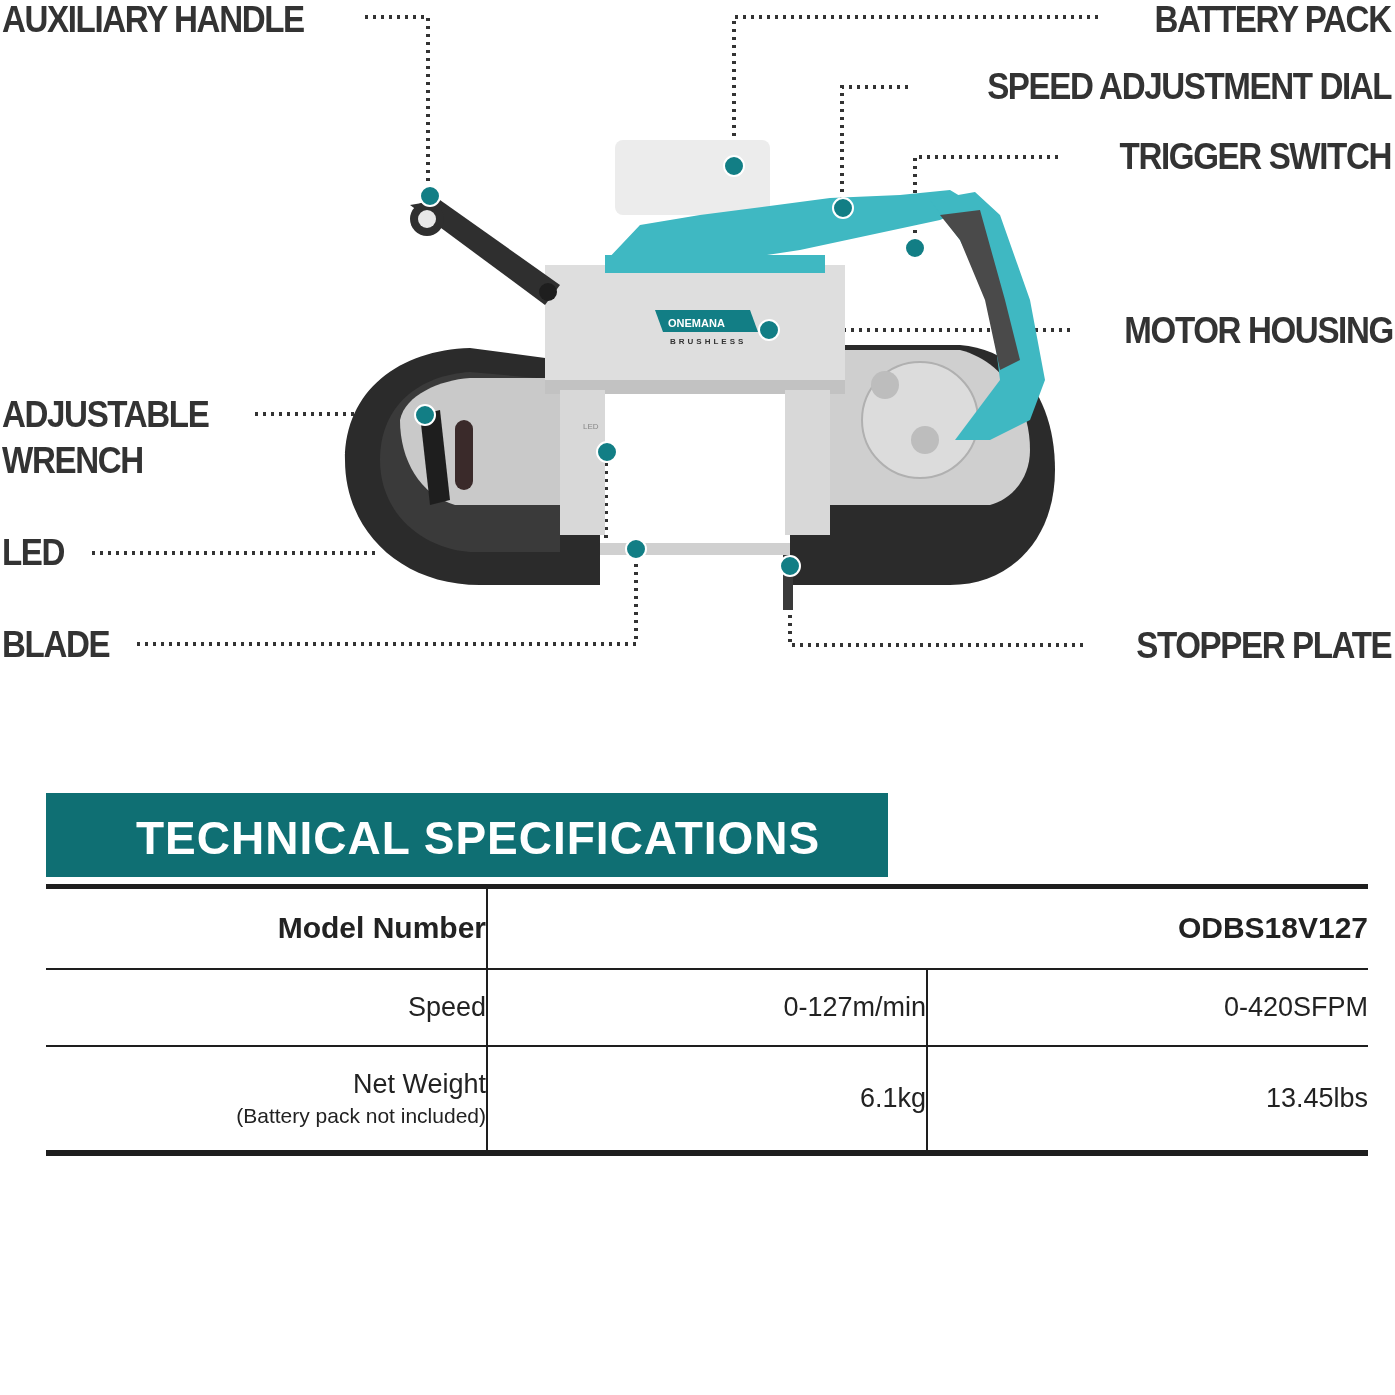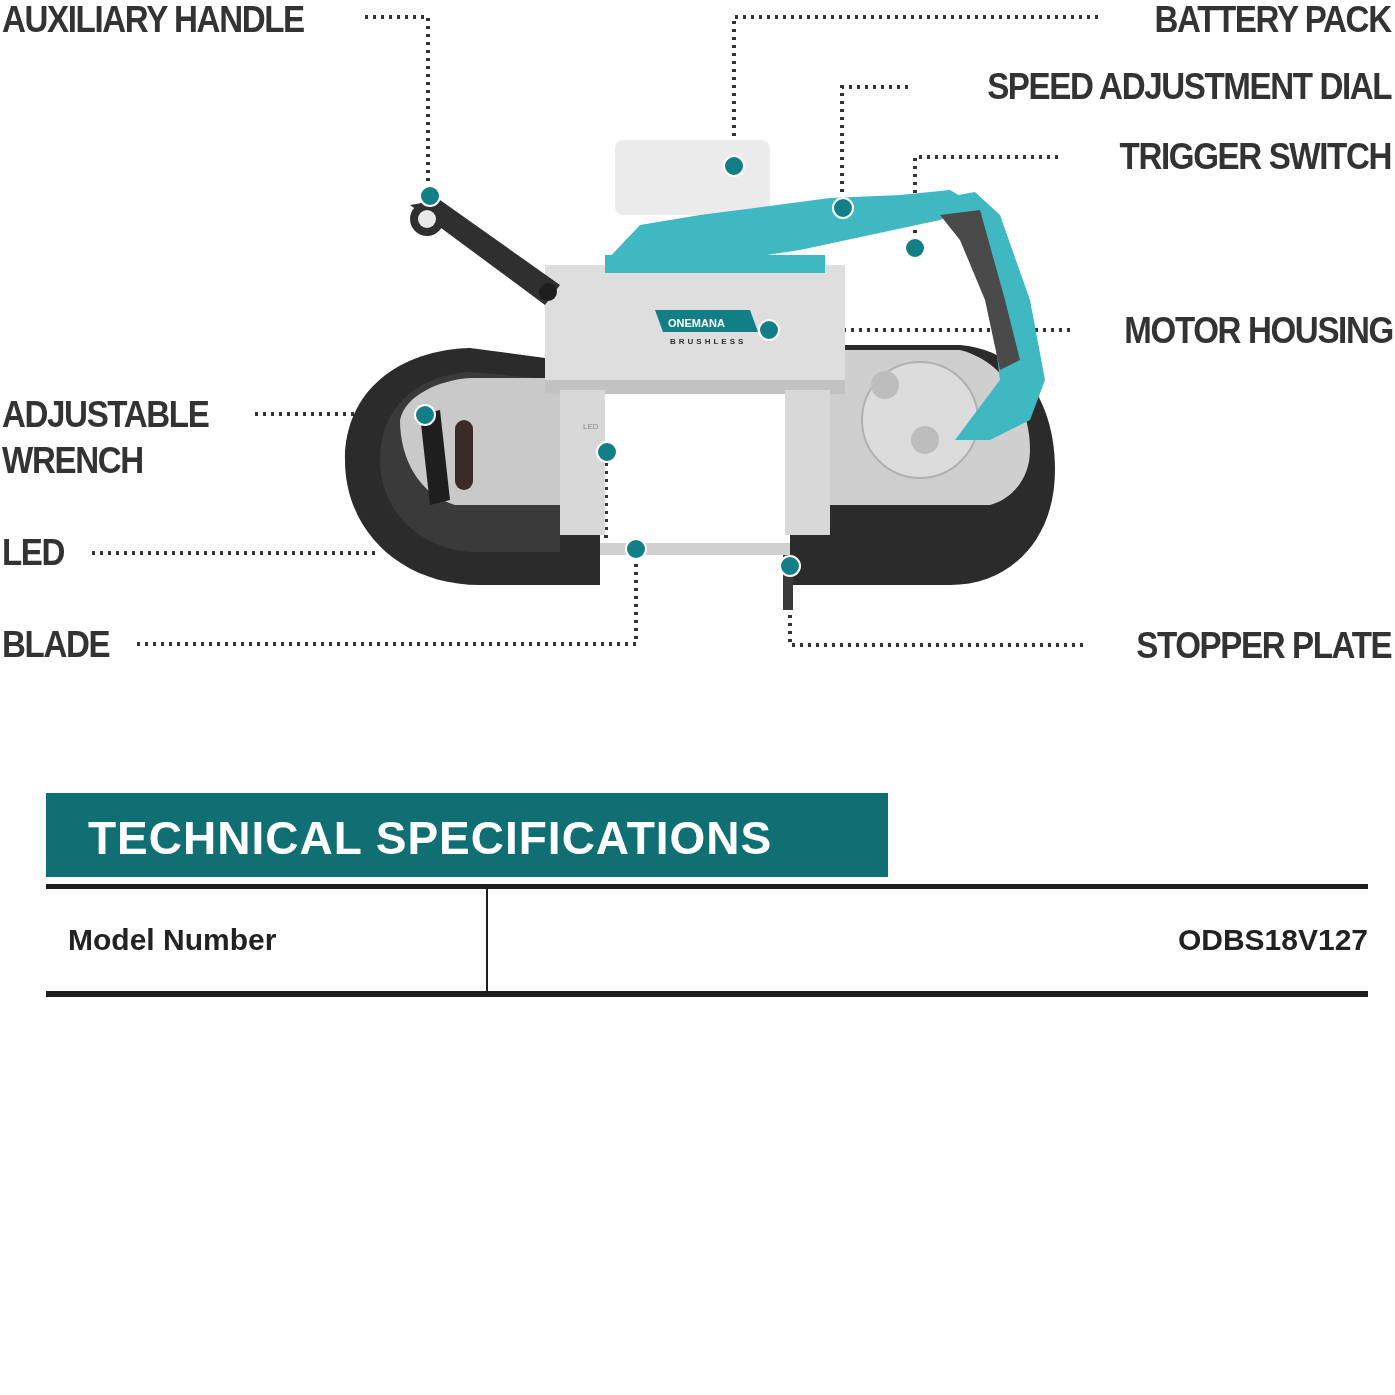--- a/index.html
+++ b/index.html
@@ -20,21 +20,21 @@
   .callout-label.left { transform-origin: left center; }
   .callout-label.right { transform-origin: right center; }
 
   .diagram-svg { position: absolute; left: 0; top: 0; }
 
   .spec-header {
     position: absolute;
     left: 46px; top: 793px;
     width: 842px; height: 84px;
     background: #0f6f73;
-    display: flex; align-items: center;
+    display: flex; align-items: center; padding-left: 48px;
   }
   .spec-header span {
     color: #ffffff;
     font-family: "Liberation Sans", sans-serif;
     font-weight: bold;
     font-size: 46px;
     letter-spacing: 1px;
     margin-left: 42px;
     margin-top: 6px;
   }
@@ -47,20 +47,21 @@
     border-top: 5px solid #1e1e1e;
     border-bottom: 6px solid #1e1e1e;
   }
   .spec-table td {
     height: 77px;
     border-top: 2px solid #1e1e1e;
     font-family: "Liberation Sans", sans-serif;
     font-size: 27px;
     color: #222222;
     vertical-align: middle;
+    text-align: right;
   }
   .spec-table tr:first-child td { border-top: none; height: 82px; }
   .spec-table tr:last-child td { height: 107px; }
   .spec-table td.label { width: 441px; padding-left: 22px; border-right: 2px solid #1e1e1e; }
   .spec-table td.val { text-align: right; }
   .spec-table td.val.split { width: 440px; border-right: 2px solid #1e1e1e; }
   .spec-table td.bold { font-weight: bold; font-size: 30px; }
   .spec-table .sub { display: block; font-size: 21px; margin-top: 4px; }
 </style>
 </head>
@@ -151,14 +152,27 @@
 <div class="spec-header">
   <span>TECHNICAL SPECIFICATIONS</span>
 </div>
 
 <table class="spec-table">
   <tbody>
       <tr>
     <td class="label bold">Model Number</td>
     <td class="val bold" colspan="2">ODBS18V127</td>
   </tr>
+  <tr>
+    <td class="label">Speed</td>
+    <td class="val split">0-127m/min</td>
+    <td class="val">0-420SFPM</td>
+  </tr>
+  <tr>
+    <td class="label">
+      <span>Net Weight</span>
+      <span class="sub">(Battery pack not included)</span>
+    </td>
+    <td class="val split">6.1kg</td>
+    <td class="val">13.45lbs</td>
+  </tr>
 </tbody>
   </table>
 
 </body></html>

